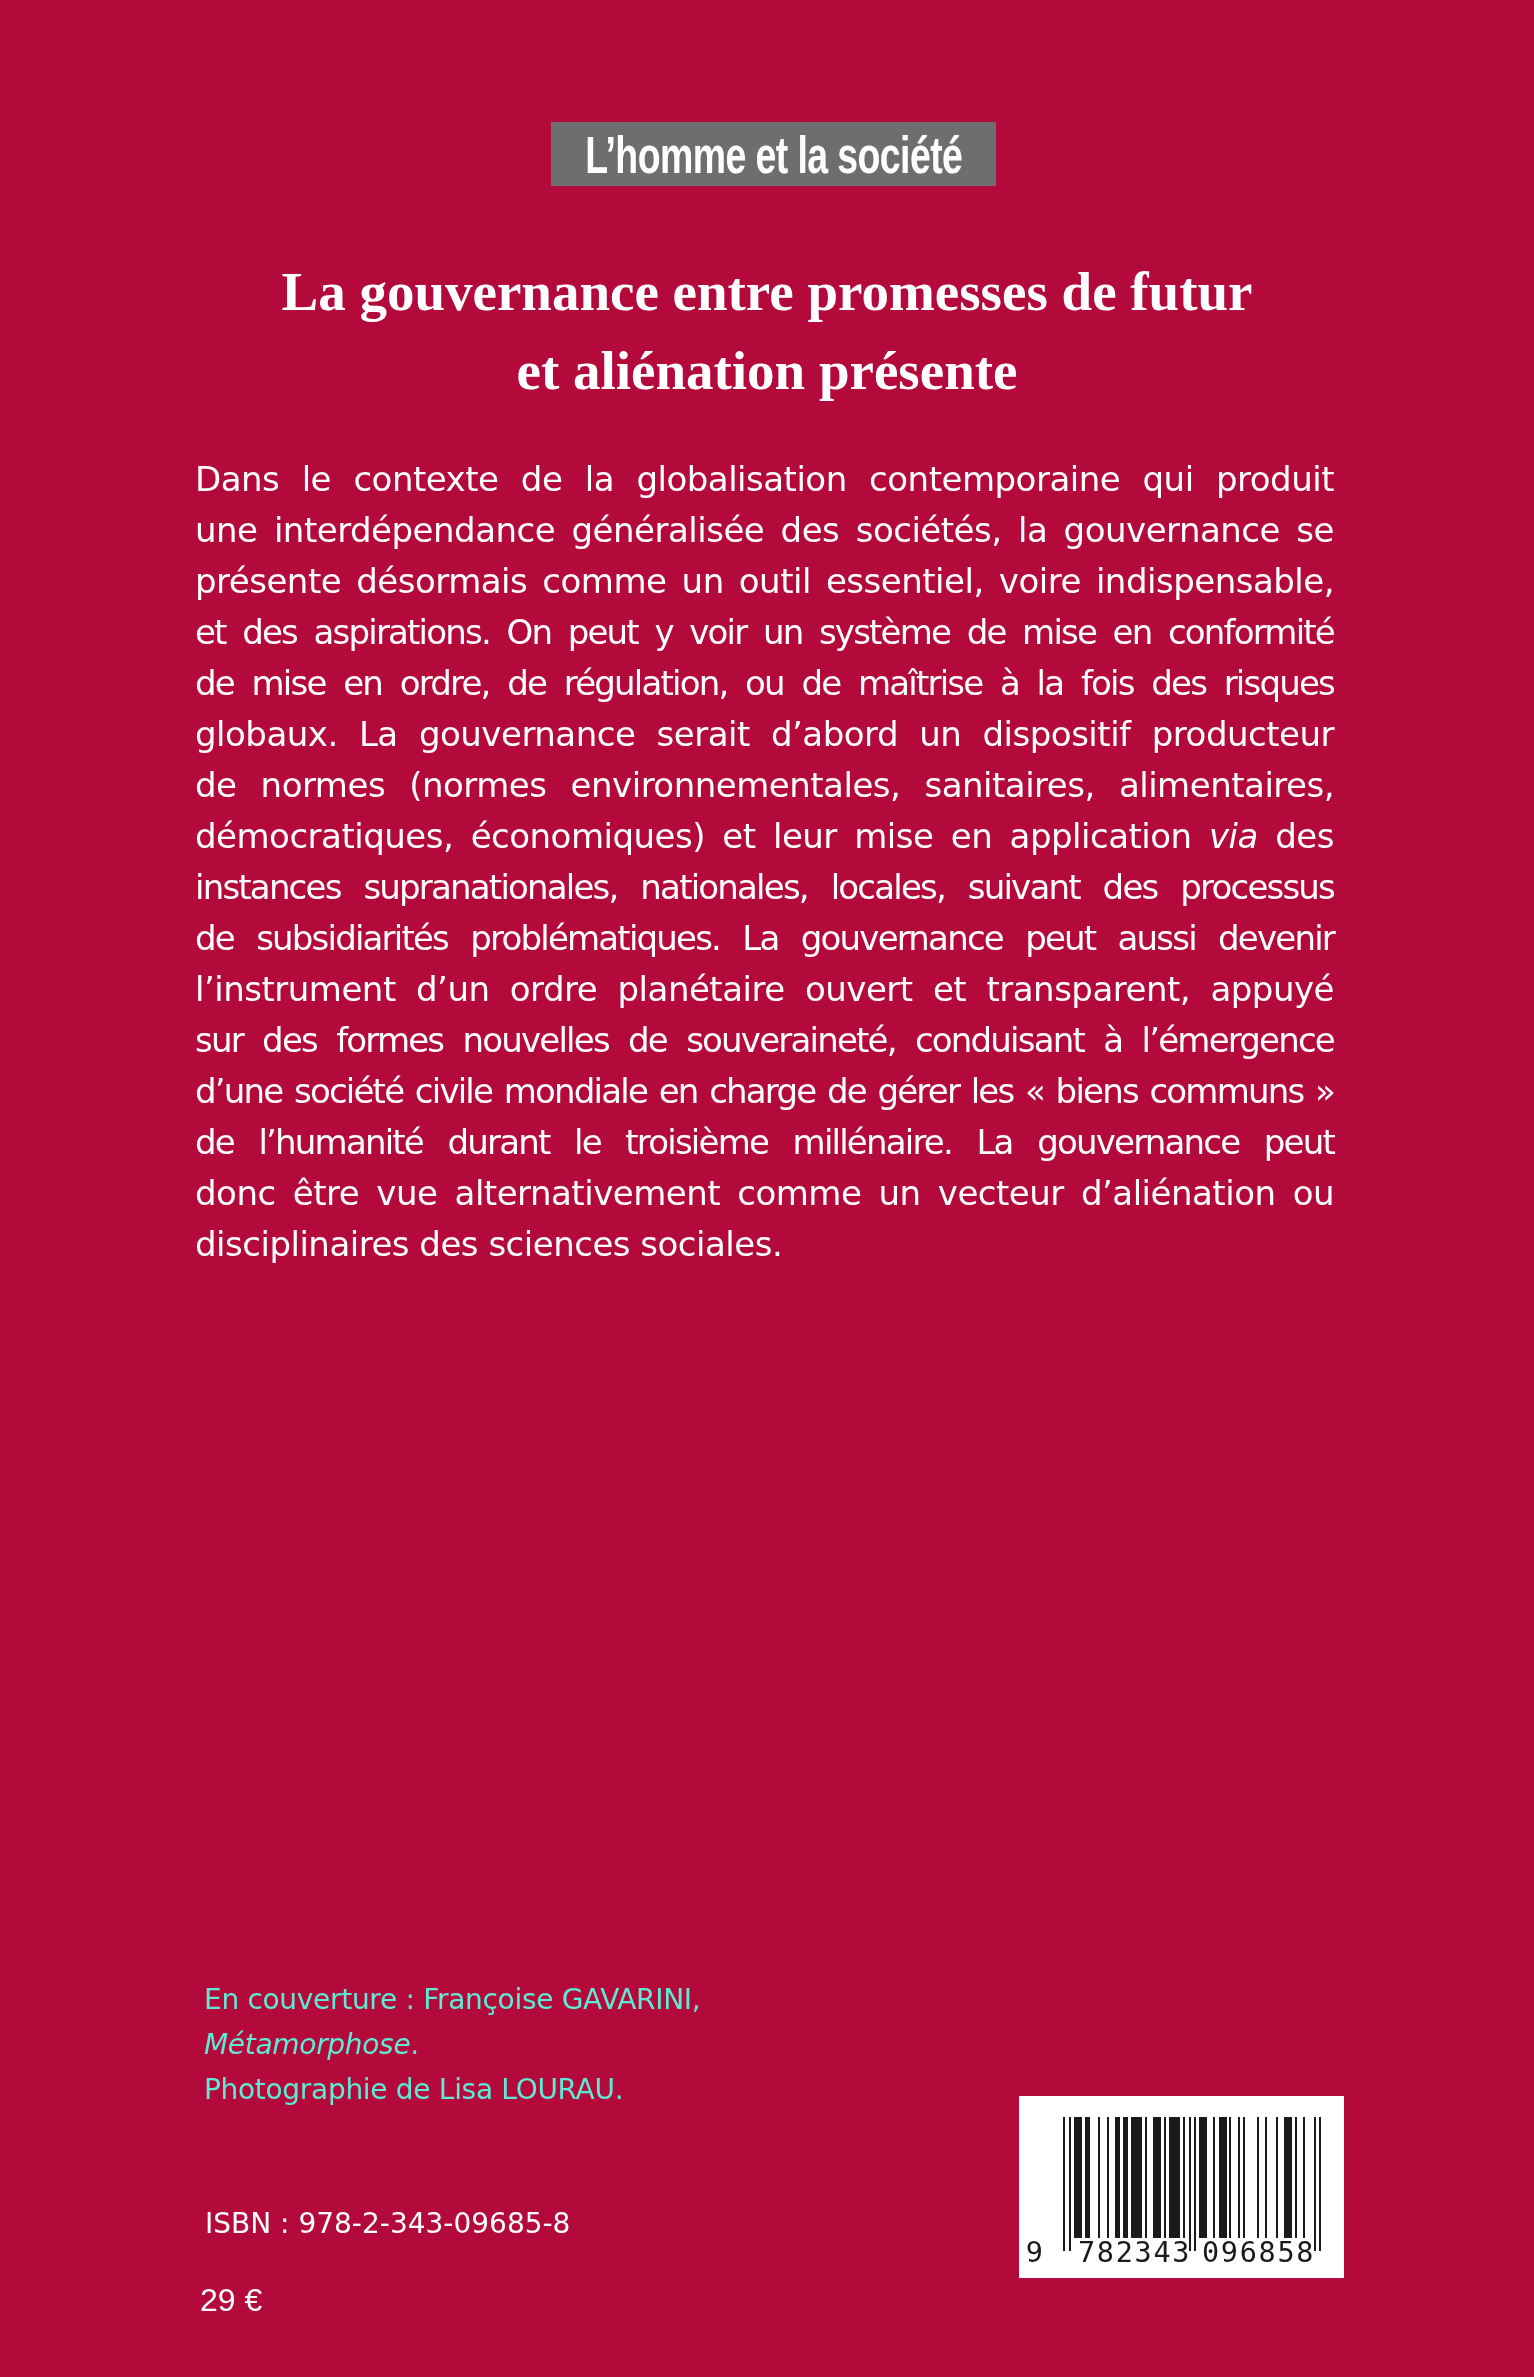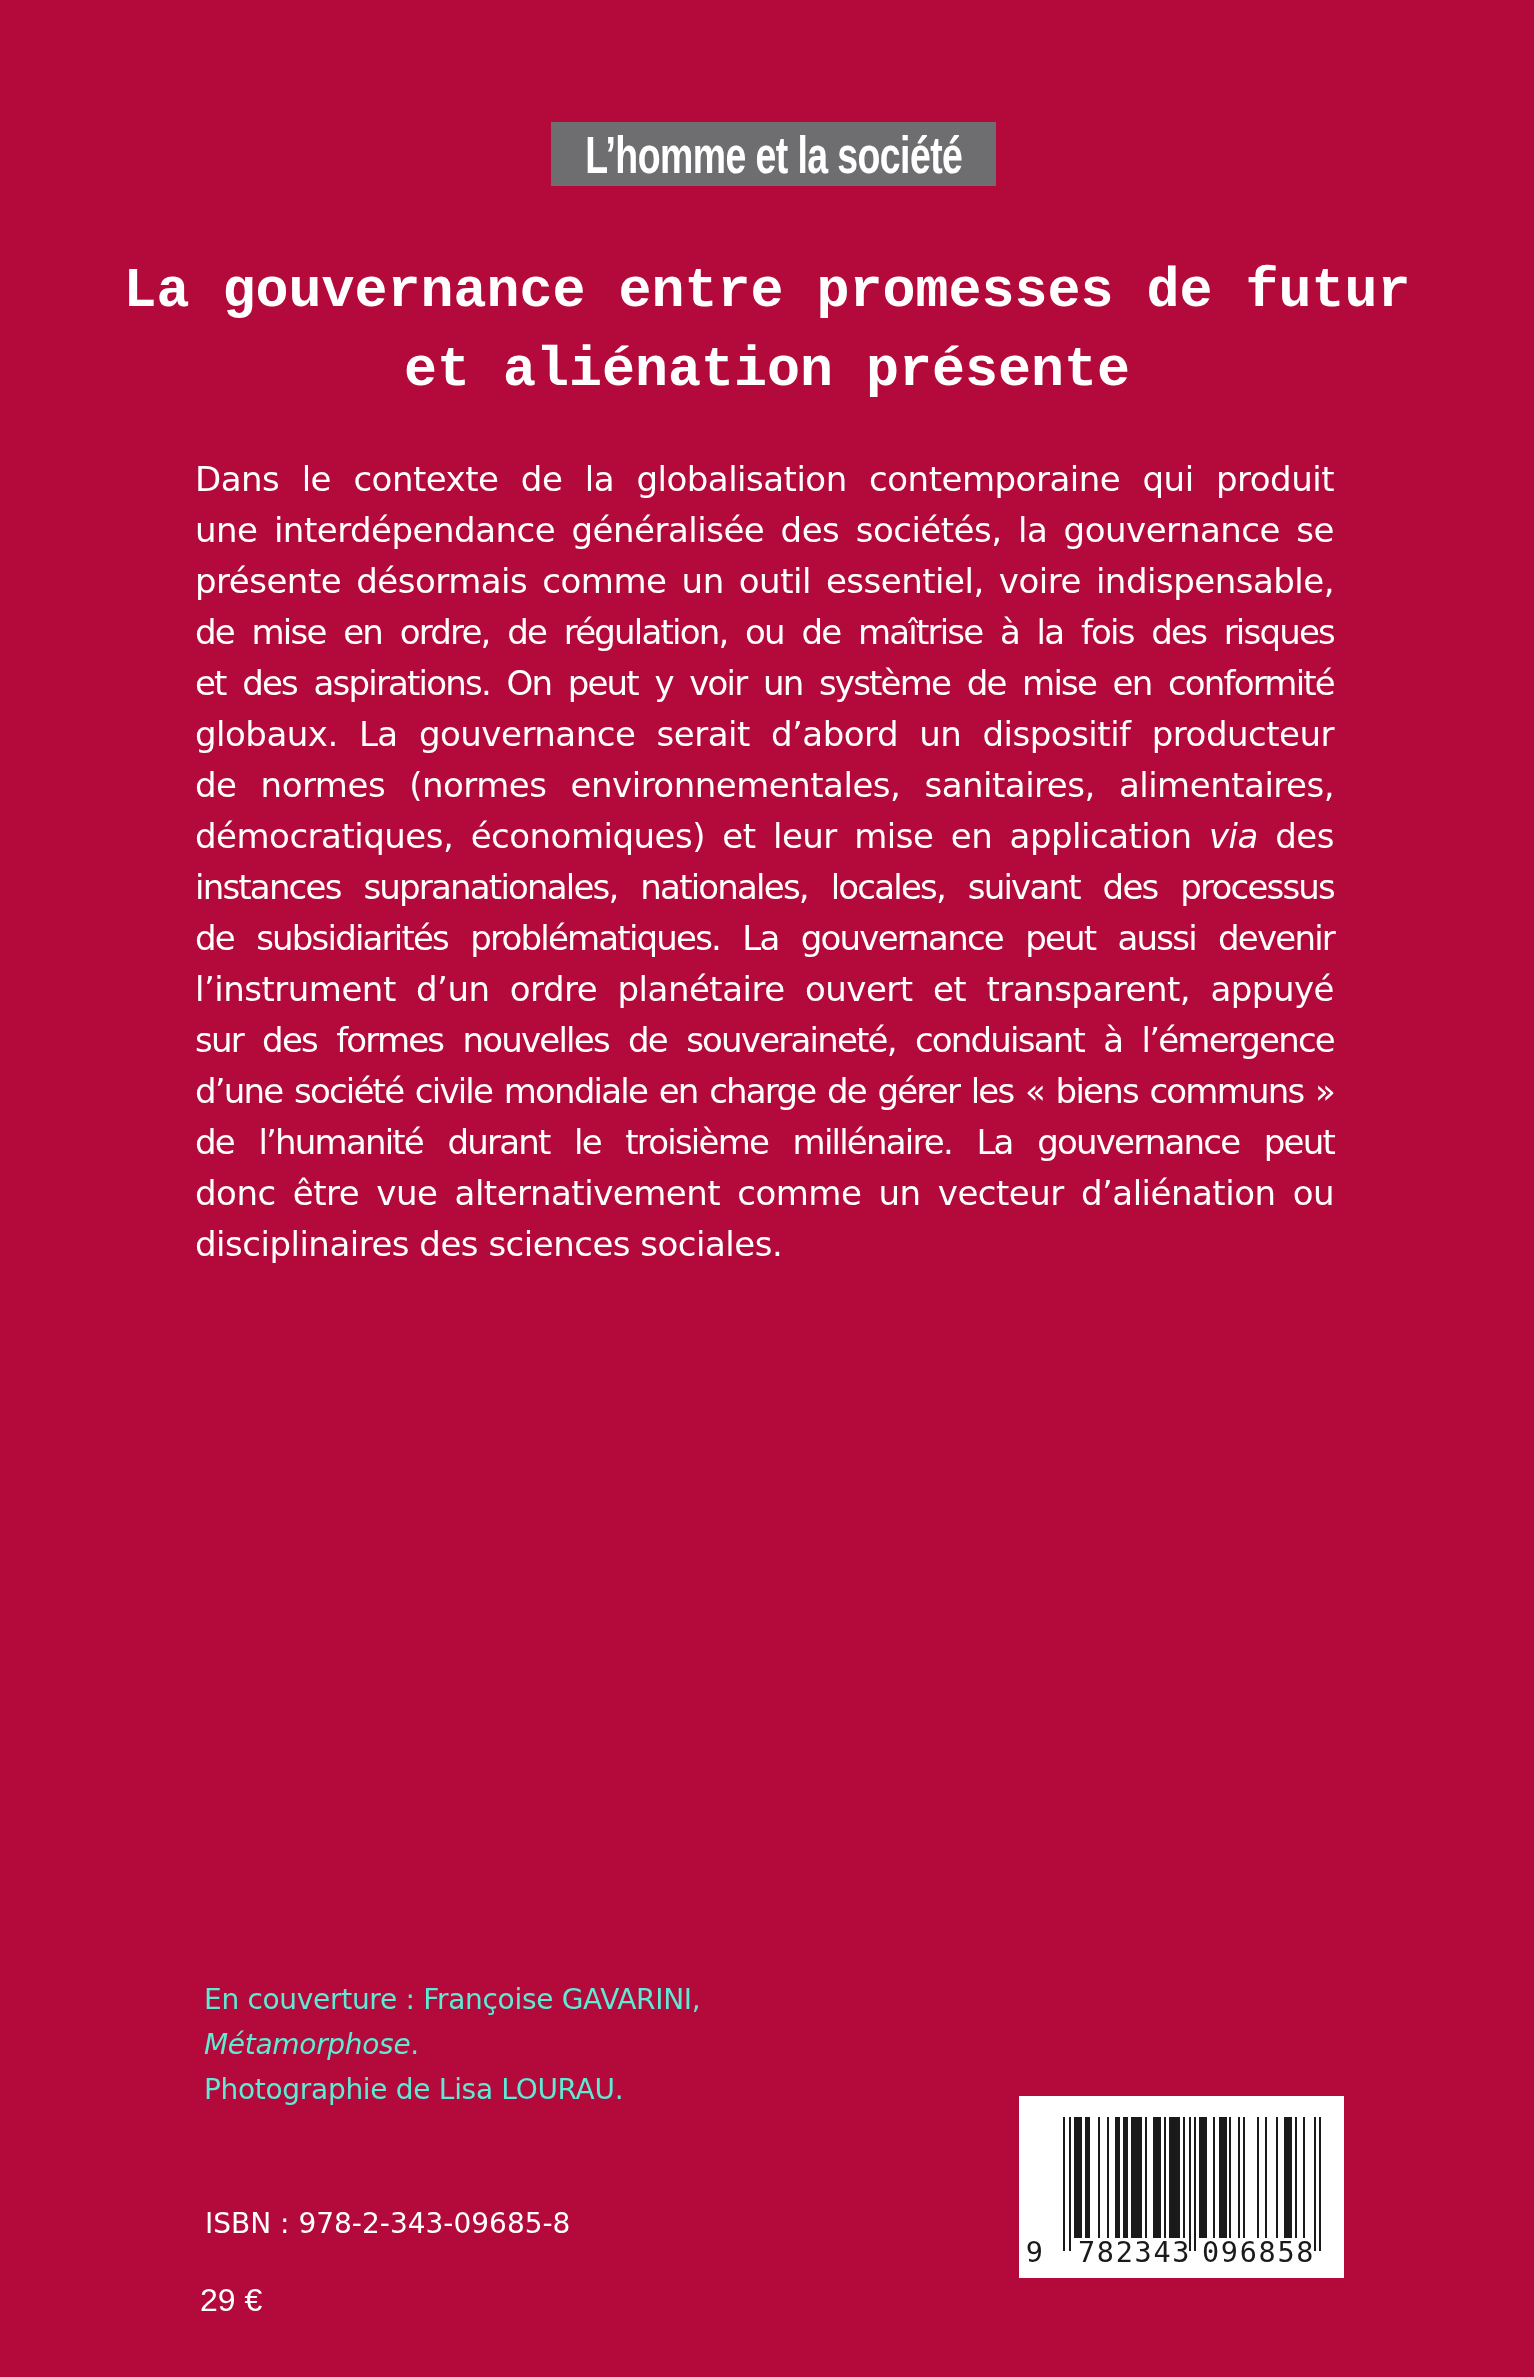--- a/index.html
+++ b/index.html
@@ -24,21 +24,21 @@
     letter-spacing: -0.8px;
     transform: scaleX(0.72);
     white-space: nowrap;
     color: #ffffff;
     line-height: 1;
     margin-top: 1.7px;
   }
   .title {
     position: absolute; left: 0; width: 1534px; top: 252px;
     text-align: center;
-    font-family: Liberation Mono, monospace;
+    font-family: Liberation Serif, serif;
     font-weight: bold;
     font-size: 55px;
     line-height: 79px;
     color: #ffffff;
   }
   .title .line { display: block; white-space: nowrap; }
   .blurb {
     position: absolute; left: 195px; top: 454px; width: 1139px;
     font-family: "DejaVu Sans", sans-serif;
     font-size: 34px;
@@ -110,24 +110,24 @@
   <span class="bl">
       <span class="j">Dans le contexte de la globalisation contemporaine qui produit</span>
     </span>
   <span class="bl">
       <span class="j">une interdépendance généralisée des sociétés, la gouvernance se</span>
     </span>
   <span class="bl">
       <span class="j">présente désormais comme un outil essentiel, voire indispensable,</span>
     </span>
   <span class="bl tight">
+      <span class="j">et des aspirations. On peut y voir un système de mise en conformité</span>
+    </span>
+  <span class="bl tight">
       <span class="j">de mise en ordre, de régulation, ou de maîtrise à la fois des risques</span>
-    </span>
-  <span class="bl tight">
-      <span class="j">et des aspirations. On peut y voir un système de mise en conformité</span>
     </span>
   <span class="bl">
       <span class="j">globaux. La gouvernance serait d’abord un dispositif producteur</span>
     </span>
   <span class="bl">
       <span class="j">de normes (normes environnementales, sanitaires, alimentaires,</span>
     </span>
   <span class="bl">
       <span class="j"><span>démocratiques, économiques) et leur mise en application</span> <em>via</em> <span>des</span></span>
     </span>

